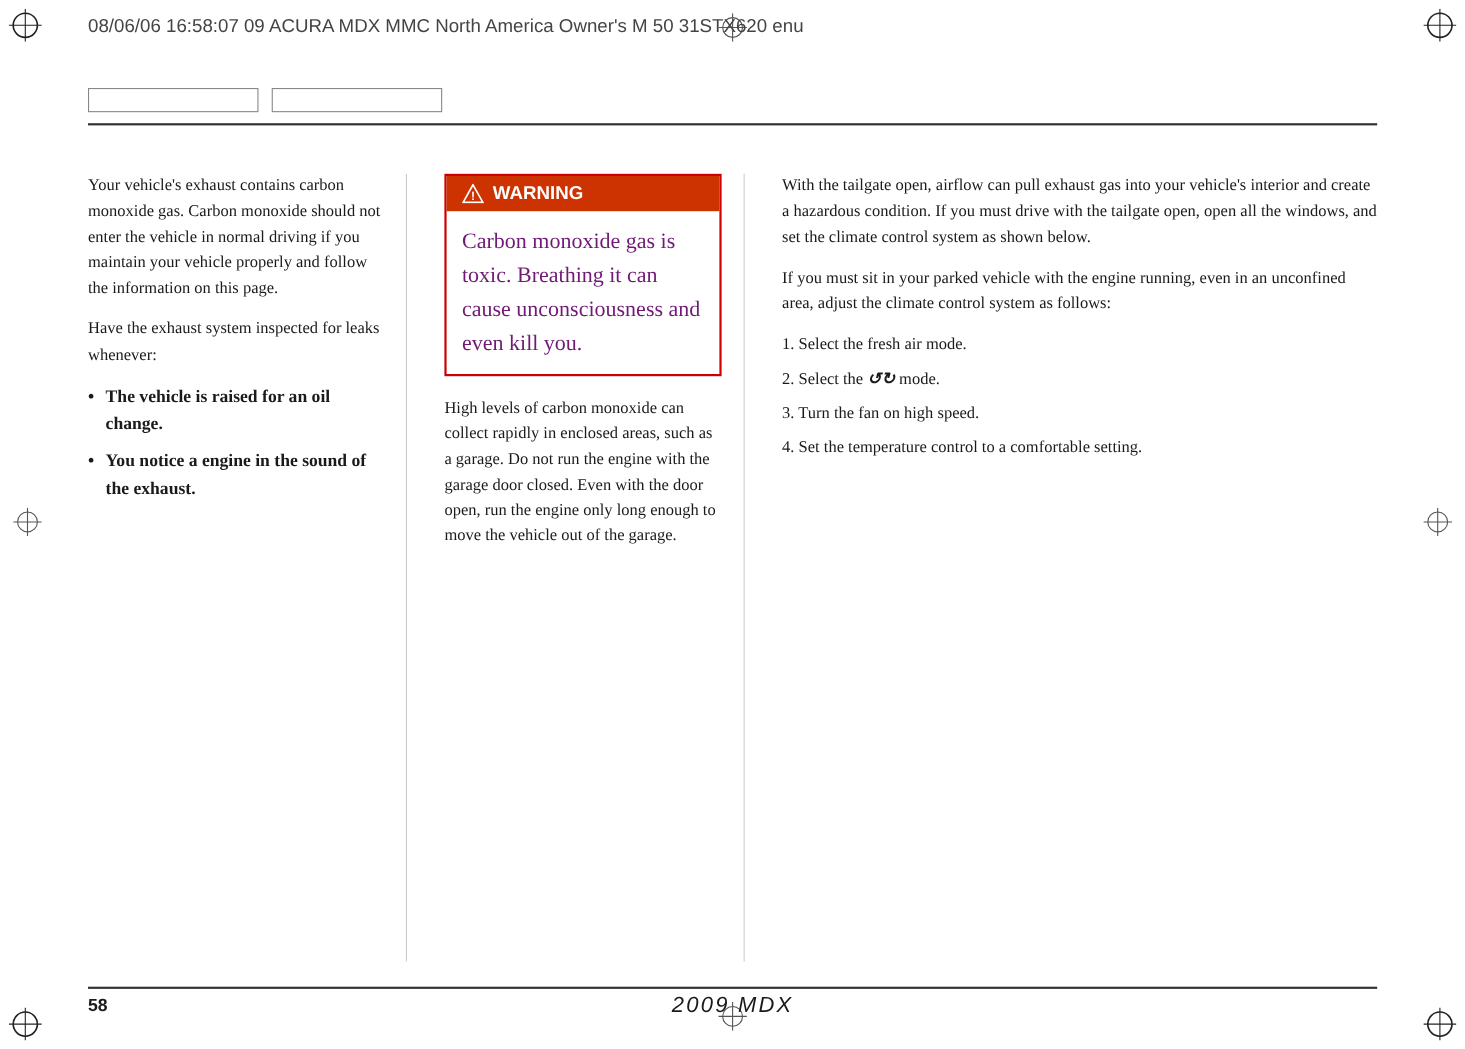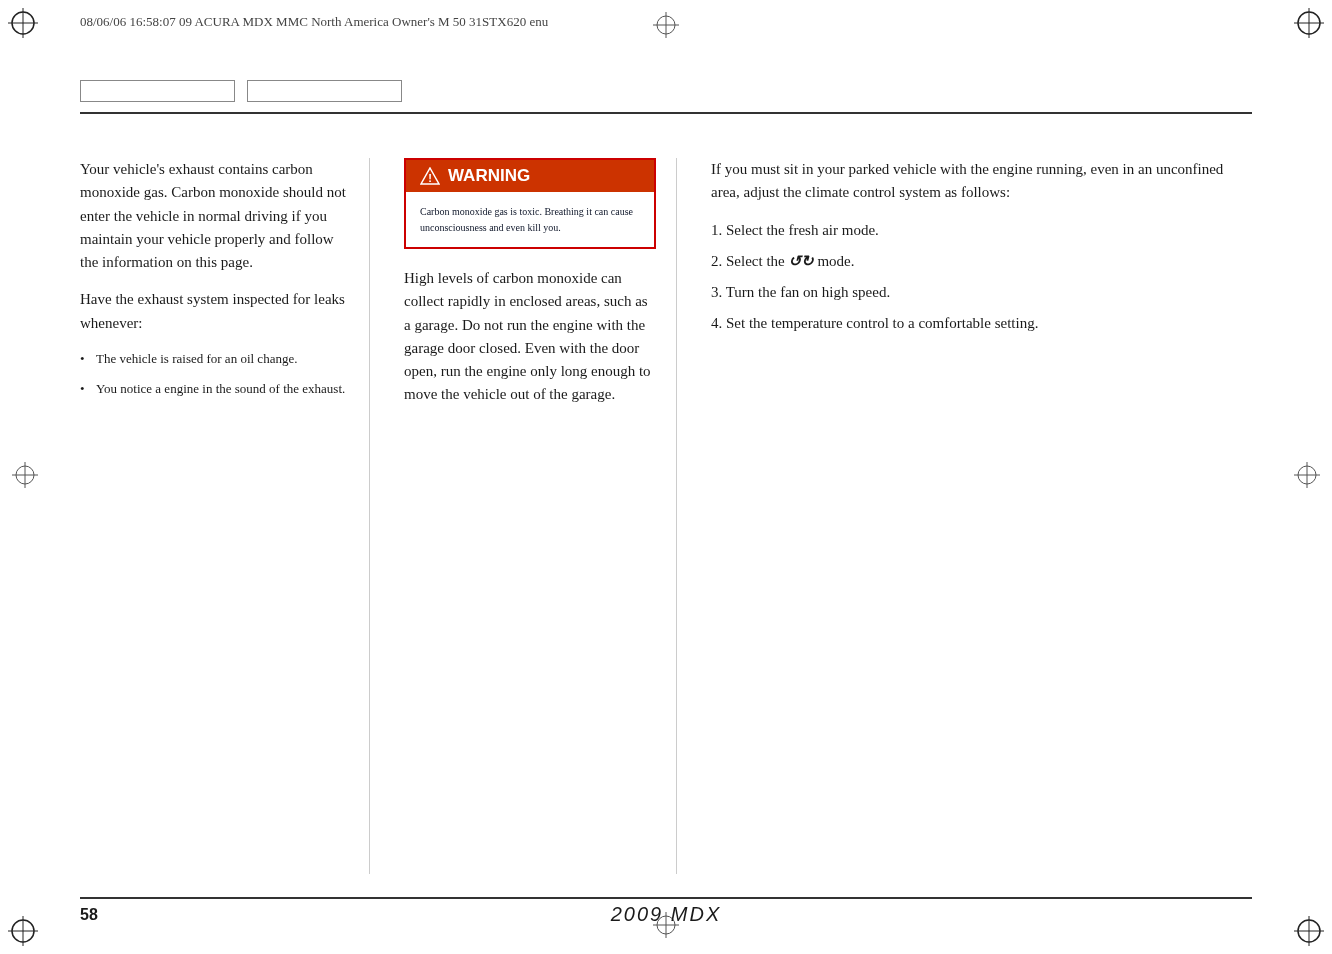--- a/index.html
+++ b/index.html
@@ -25,23 +25,23 @@
       position: relative;
       padding: 0;
     }
 
     
     .header-meta {
       position: absolute;
       top: 14px;
       left: 80px;
       right: 96px;
-      font-size: 13px;
+      font-size: 17px;
       color: #444;
-      font-family: Liberation Serif, serif;
+      font-family: Liberation Sans, sans-serif;
     }
 
     
     .corner-mark {
       position: absolute;
       width: 30px;
       height: 30px;
     }
     .corner-mark.tl { top: 8px; left: 8px; }
     .corner-mark.tr { top: 8px; right: 8px; }
@@ -141,26 +141,27 @@
       color: #1a1a1a;
     }
 
     .col-left ul {
       list-style: none;
       padding: 0;
       margin: 0;
     }
 
     .col-left ul li {
-      font-size: 13px;
+      font-size: 16px;
       line-height: 1.55;
       padding-left: 16px;
       position: relative;
       margin-bottom: 10px;
       color: #1a1a1a;
+      font-weight: bold;
     }
 
     .col-left ul li::before {
       content: '•';
       position: absolute;
       left: 0;
       top: 0;
     }
 
     
@@ -182,23 +183,23 @@
     }
 
     .warning-triangle {
       width: 20px;
       height: 18px;
       flex-shrink: 0;
     }
 
     .warning-body {
       padding: 12px 14px;
-      font-size: 10px;
-      line-height: 1.55;
-      color: #0f172a;
+      font-size: 20px;
+      line-height: 1.55;
+      color: #701a75;
     }
 
     .warning-body p {
       margin-bottom: 12px;
     }
 
     .warning-body p:last-child {
       margin-bottom: 0;
     }
 
@@ -371,20 +372,21 @@
         </div>
       </div>
 
       <div class="col-middle-lower">
         <p>High levels of carbon monoxide can collect rapidly in enclosed areas, such as a garage. Do not run the engine with the garage door closed. Even with the door open, run the engine only long enough to move the vehicle out of the garage.</p>
       </div>
 
     </div>
 
     <div class="col-right">
+      <p>With the tailgate open, airflow can pull exhaust gas into your vehicle's interior and create a hazardous condition. If you must drive with the tailgate open, open all the windows, and set the climate control system as shown below.</p>
       <p>If you must sit in your parked vehicle with the engine running, even in an unconfined area, adjust the climate control system as follows:</p>
       <ol>
         <li>1. Select the fresh air mode.</li>
         <li>
           2. Select the <span style="font-weight:bold; font-style:italic;">↺↻</span> mode.
         </li>
         <li>3. Turn the fan on high speed.</li>
         <li>4. Set the temperature control to a comfortable setting.</li>
       </ol>
     </div>

